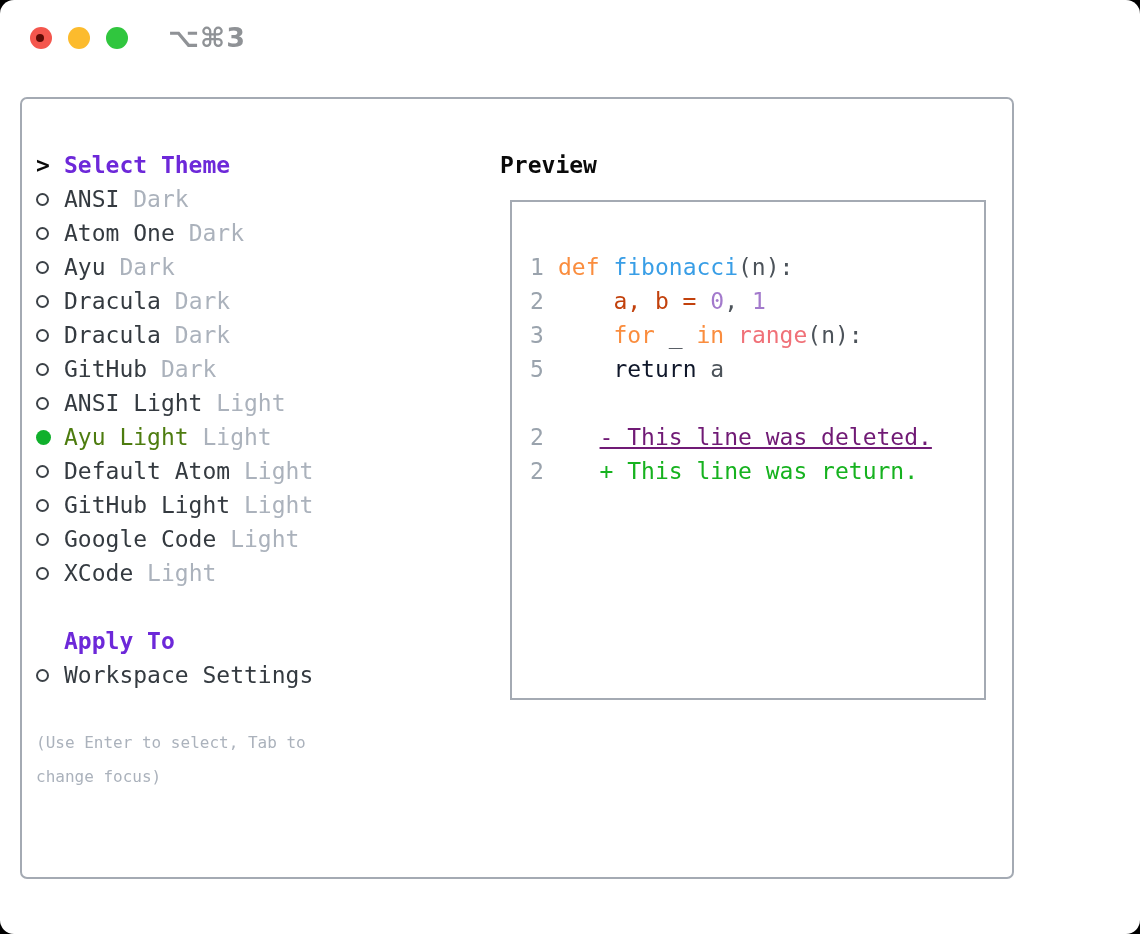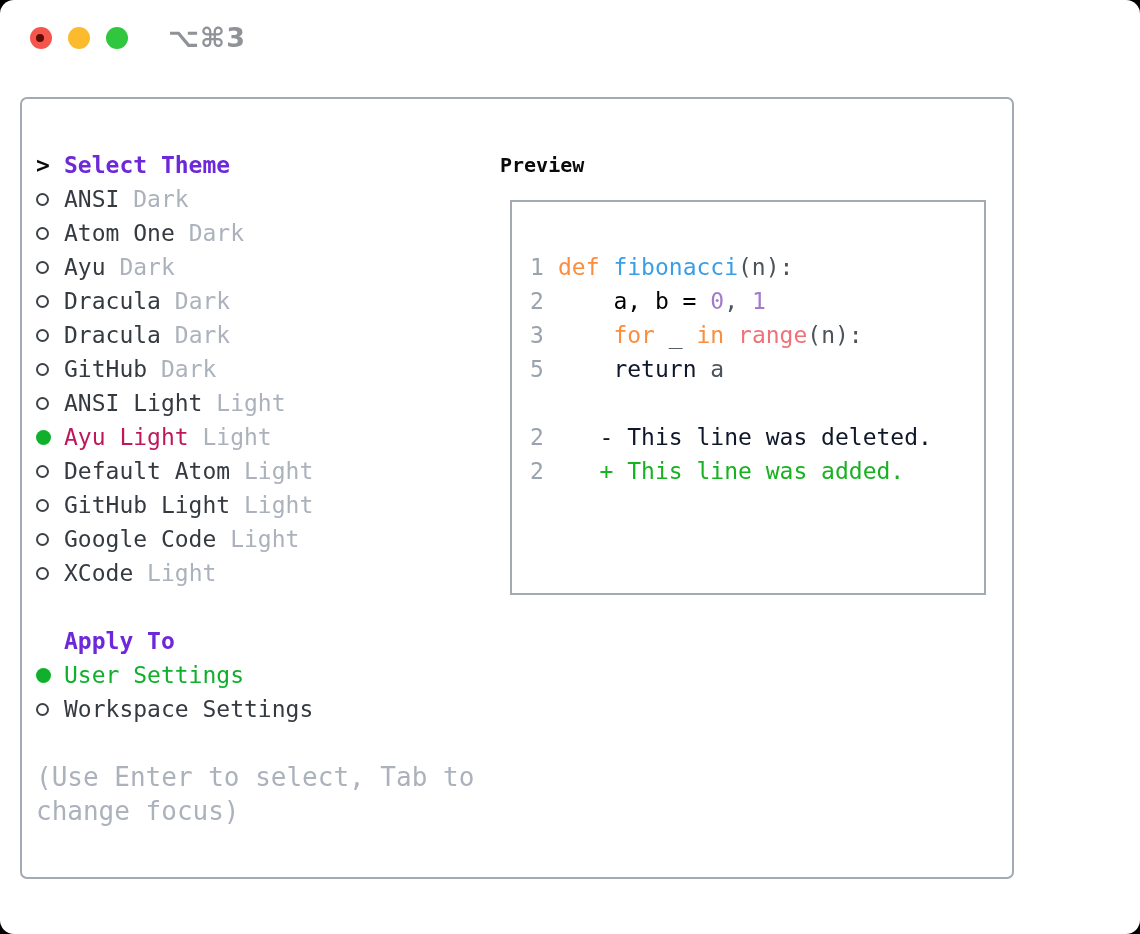--- a/index.html
+++ b/index.html
@@ -91,39 +91,39 @@
     border: 2px solid #3c4248;
   }
   .circle.filled {
     width: 15px; height: 15px;
     border: none;
   }
   .hdr-label { font-weight: bold; color: #6d28d9; }
   .item-label { color: #343a40; }
   .item-suffix { color: #abb2bc; }
   .help-text {
-    font-size: 26px;
+    font-size: 16px;
     line-height: 34px;
     color: #abb2bc;
     white-space: pre;
   }
   
   .preview-title {
     position: absolute;
     left: 478px; top: 49px;
     height: 34px;
     line-height: 34px;
-    font-size: 20px;
+    font-size: 23px;
     font-weight: bold;
     color: #0a0a0a;
   }
   .preview-box {
     position: absolute;
     left: 488px; top: 101px;
-    width: 476px; height: 395px;
+    width: 476px; height: 500px;
     border: 2px solid #a4aab3;
     background: #ffffff;
     padding: 48px 16px 0 18px;
     overflow: hidden;
   }
   .code-line {
     height: 34px;
     line-height: 34px;
     font-size: 23px;
     white-space: pre;
@@ -157,50 +157,49 @@
       </div>
 
       <div id="theme-list">
           <div class="row"><span class="marker"><span class="circle"></span></span><span class="item-label">ANSI</span><span class="item-suffix"> Dark</span></div>
           <div class="row"><span class="marker"><span class="circle"></span></span><span class="item-label">Atom One</span><span class="item-suffix"> Dark</span></div>
           <div class="row"><span class="marker"><span class="circle"></span></span><span class="item-label">Ayu</span><span class="item-suffix"> Dark</span></div>
           <div class="row"><span class="marker"><span class="circle"></span></span><span class="item-label">Dracula</span><span class="item-suffix"> Dark</span></div>
           <div class="row"><span class="marker"><span class="circle"></span></span><span class="item-label">Dracula</span><span class="item-suffix"> Dark</span></div>
           <div class="row"><span class="marker"><span class="circle"></span></span><span class="item-label">GitHub</span><span class="item-suffix"> Dark</span></div>
           <div class="row"><span class="marker"><span class="circle"></span></span><span class="item-label">ANSI Light</span><span class="item-suffix"> Light</span></div>
-          <div class="row"><span class="marker"><span class="circle filled" style="background: rgb(16, 176, 44);"></span></span><span class="item-label" style="color: #be185d;">Ayu Light</span><span class="item-suffix"> Light</span></div>
+          <div class="row"><span class="marker"><span class="circle filled" style="background: rgb(16, 176, 44);"></span></span><span class="item-label" style="color: #4d7c0f;">Ayu Light</span><span class="item-suffix"> Light</span></div>
           <div class="row"><span class="marker"><span class="circle"></span></span><span class="item-label">Default Atom</span><span class="item-suffix"> Light</span></div>
           <div class="row"><span class="marker"><span class="circle"></span></span><span class="item-label">GitHub Light</span><span class="item-suffix"> Light</span></div>
           <div class="row"><span class="marker"><span class="circle"></span></span><span class="item-label">Google Code</span><span class="item-suffix"> Light</span></div>
           <div class="row"><span class="marker"><span class="circle"></span></span><span class="item-label">XCode</span><span class="item-suffix"> Light</span></div>
         </div>
 
       <div class="row blank"></div>
 
       <div class="row">
         <span class="marker"></span><span class="hdr-label">Apply To</span>
       </div>
 
       <div id="apply-list">
-          <div class="row"><span class="marker"><span class="circle filled" style="background: rgb(16, 176, 44);"></span></span><span class="item-label" style="color: rgb(16, 176, 44);">User Settings</span></div>
           <div class="row"><span class="marker"><span class="circle"></span></span><span class="item-label">Workspace Settings</span></div>
         </div>
 
       <div class="row blank"></div>
 
       <div class="help-text">(Use Enter to select, Tab to</div>
       <div class="help-text">change focus)</div>
     </div>
 
     <div class="preview-title">Preview</div>
 
     <div class="preview-box" id="preview-box">
         <div class="code-line"><span class="lineno" style="color: rgb(154, 163, 173);">1</span><span class="seg" style="color: rgb(250, 141, 62);">def </span><span class="seg" style="color: rgb(57, 158, 230);">fibonacci</span><span class="seg" style="color: rgb(76, 83, 90);">(n):</span></div>
-        <div class="code-line"><span class="lineno" style="color: rgb(154, 163, 173);">2</span><span class="seg" style="color: #000000;">    a, b = </span><span class="seg" style="color: rgb(163, 122, 204);">0</span><span class="seg" style="color: rgb(76, 83, 90);">, </span><span class="seg" style="color: rgb(163, 122, 204);">1</span></div>
+        <div class="code-line"><span class="lineno" style="color: rgb(154, 163, 173);">2</span><span class="seg" style="color: #c2410c;">    a, b = </span><span class="seg" style="color: rgb(163, 122, 204);">0</span><span class="seg" style="color: rgb(76, 83, 90);">, </span><span class="seg" style="color: rgb(163, 122, 204);">1</span></div>
         <div class="code-line"><span class="lineno" style="color: rgb(154, 163, 173);">3</span><span class="seg" style="color: rgb(76, 83, 90);">    </span><span class="seg" style="color: rgb(250, 141, 62);">for</span><span class="seg" style="color: rgb(76, 83, 90);"> _ </span><span class="seg" style="color: rgb(250, 141, 62);">in</span><span class="seg" style="color: rgb(76, 83, 90);"> </span><span class="seg" style="color: rgb(240, 113, 120);">range</span><span class="seg" style="color: rgb(76, 83, 90);">(n):</span></div>
         <div class="code-line"><span class="lineno" style="color: rgb(154, 163, 173);">5</span><span class="seg" style="color: rgb(76, 83, 90);">    </span><span class="seg" style="color: #0f172a;">return</span><span class="seg" style="color: rgb(76, 83, 90);"> a</span></div>
         <div class="code-line"><span class="lineno" style="color: rgb(154, 163, 173);"></span></div>
-        <div class="code-line"><span class="lineno" style="color: rgb(154, 163, 173);">2</span><span class="seg" style="color: rgb(76, 83, 90);">   </span><span class="seg" style="color: #0f172a;">- This line was deleted.</span></div>
-        <div class="code-line"><span class="lineno" style="color: rgb(154, 163, 173);">2</span><span class="seg" style="color: rgb(76, 83, 90);">   </span><span class="seg" style="color: rgb(22, 178, 31);">+ This line was added.</span></div>
+        <div class="code-line"><span class="lineno" style="color: rgb(154, 163, 173);">2</span><span class="seg" style="color: rgb(76, 83, 90);">   </span><span class="seg" style="color: #701a75; text-decoration: underline;">- This line was deleted.</span></div>
+        <div class="code-line"><span class="lineno" style="color: rgb(154, 163, 173);">2</span><span class="seg" style="color: rgb(76, 83, 90);">   </span><span class="seg" style="color: rgb(22, 178, 31);">+ This line was return.</span></div>
       </div>
 
   </div>
 </div>
 
 </body></html>

